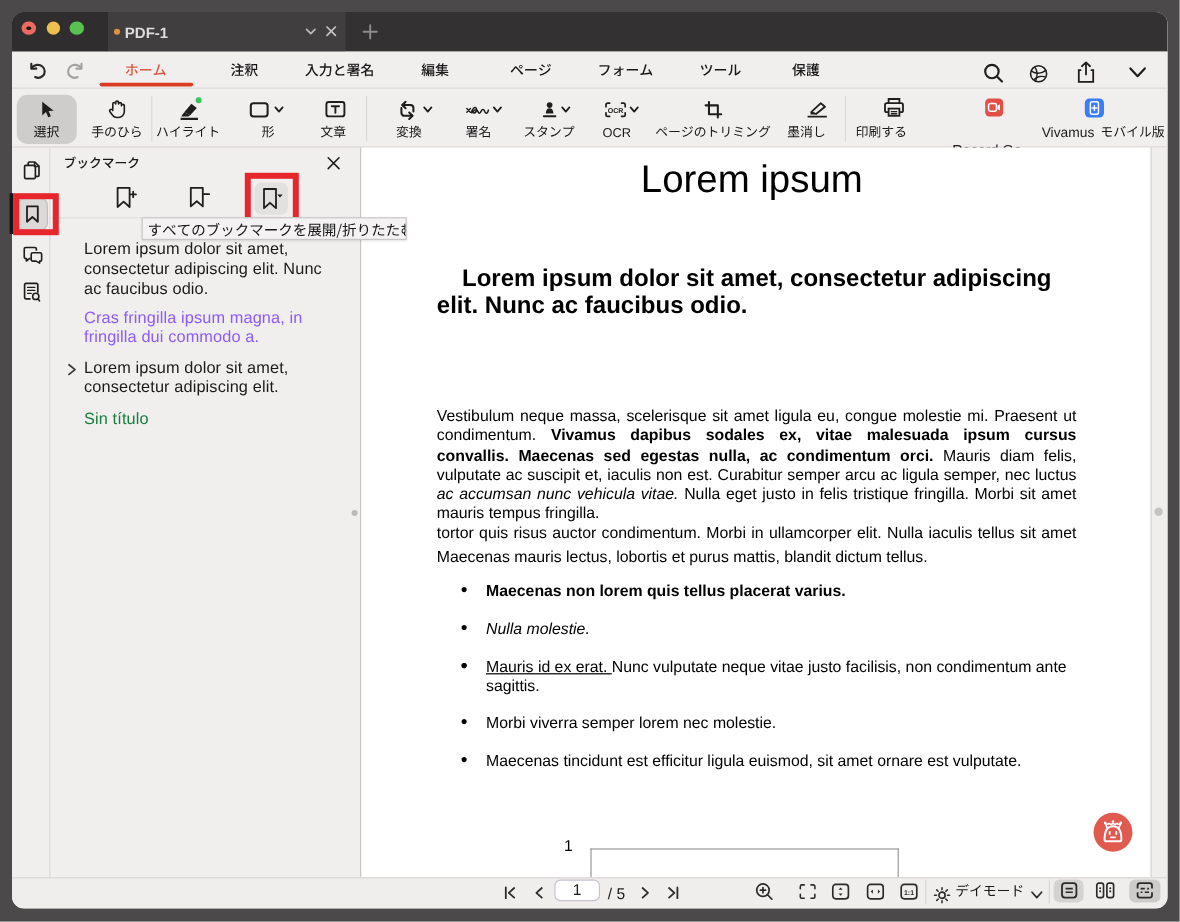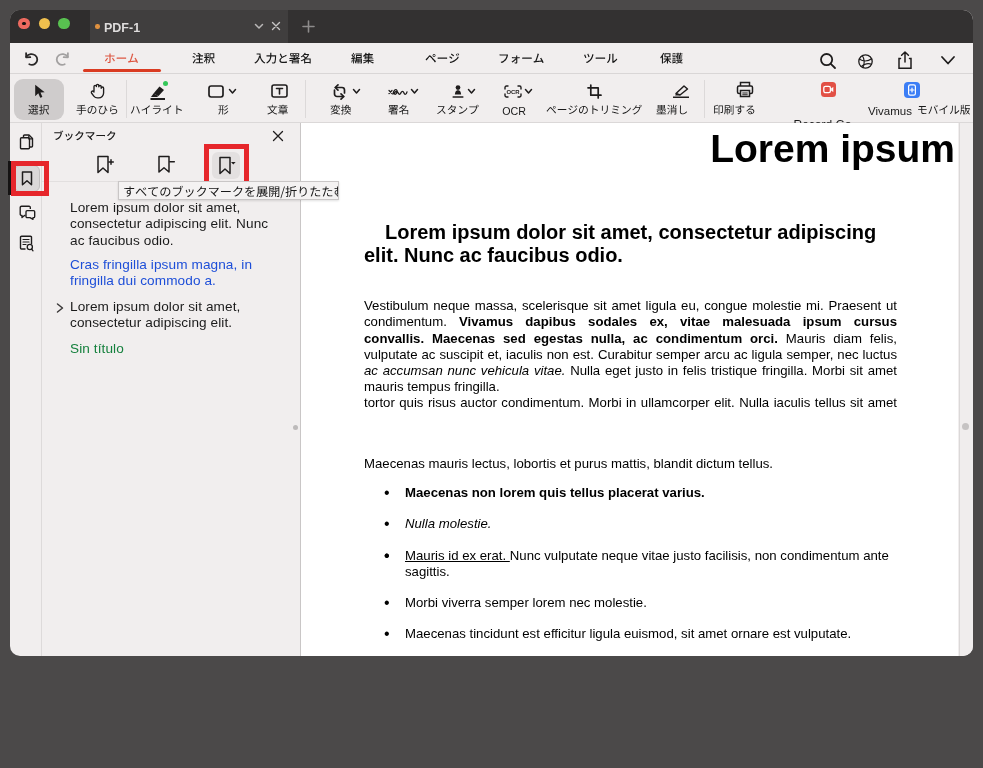--- a/index.html
+++ b/index.html
@@ -1,15 +1,15 @@
 <!DOCTYPE html>
 <html><head><meta charset="utf-8"><style>
 html,body{margin:0;padding:0}
 body{width:983px;height:768px;background:#4b4949;font-family:"Liberation Sans",sans-serif;position:relative;overflow:hidden}
-.win{position:absolute;left:10px;top:10px;width:963px;height:646px;border-radius:10px;background:#f1eeee;overflow:hidden}
+.win{position:absolute;left:10px;top:10px;width:963px;height:747px;border-radius:10px;background:#f1eeee;overflow:hidden}
 .abs{position:absolute}
 svg.ic{position:absolute;overflow:visible}
 .lbl{position:absolute;font-size:10.8px;color:#1a1a1a;white-space:nowrap;transform:translateX(-50%)}
 </style></head><body>
 <div class="win">
 
 <div class="abs" style="left:0;top:0;width:963px;height:33px;background:#333131"></div>
 <div class="abs" style="left:0;top:0;width:80px;height:33px;background:#2f2d2d"></div>
 <div class="abs" style="left:80px;top:0;width:198px;height:33px;background:#403e3e"></div>
 <div class="abs" style="left:8.2px;top:7.6px;width:11.6px;height:11.6px;border-radius:50%;background:#ed6a5f"></div>
@@ -237,31 +237,31 @@
       <path d="M3 1.5 H13 V17 L8 12.7 L3 17 Z" fill="none" stroke="#1f1d1d" stroke-width="1.5" stroke-linejoin="round"></path>
       <path d="M13.8 6.8 H18.3" stroke="#1f1d1d" stroke-width="1.5" stroke-linecap="round"></path>
     </svg>
 <div class="abs" style="left:202px;top:142px;width:28px;height:27px;border-radius:6px;background:#e3e0e0"></div>
 <svg class="ic" style="left:207px;top:145.5px" width="19" height="20" viewBox="0 0 19 20">
       <path d="M3 1.5 H13 V17.5 L8 13 L3 17.5 Z" fill="none" stroke="#1f1d1d" stroke-width="1.5" stroke-linejoin="round"></path>
       <path d="M14 6 L16.3 8.6 L18.6 6 Z" fill="#1f1d1d"></path>
     </svg>
 <div class="abs" style="left:32px;top:171px;width:258px;height:1px;background:#e2dfdf"></div>
 <div class="abs" style="left:60px;top:190px;width:208px;font-size:13.6px;line-height:16.4px;color:#1b1b1b;letter-spacing:0.1px">Lorem ipsum dolor sit amet, consectetur adipiscing elit. Nunc ac faucibus odio.</div>
-<div class="abs" style="left:60px;top:247px;width:195px;font-size:13.6px;line-height:16.4px;color:#1d4ed8;letter-spacing:0.1px">Cras fringilla ipsum magna, in fringilla dui commodo a.</div>
+<div class="abs" style="left:60px;top:247px;width:195px;font-size:13.6px;line-height:16.4px;color:#8b5cf6;letter-spacing:0.1px">Cras fringilla ipsum magna, in fringilla dui commodo a.</div>
 <div class="abs" style="left:60px;top:289px;width:195px;font-size:13.6px;line-height:16.4px;color:#1b1b1b;letter-spacing:0.1px">Lorem ipsum dolor sit amet, consectetur adipiscing elit.</div>
 <svg class="ic" style="left:46px;top:292.5px" width="8" height="10" viewBox="0 0 8 10">
       <path d="M1.5 1 L6.5 5 L1.5 9" stroke="#3a3838" stroke-width="1.5" fill="none" stroke-linecap="round" stroke-linejoin="round"></path>
     </svg>
 <div class="abs" style="left:60px;top:331px;width:195px;font-size:13.6px;line-height:16.4px;color:#15803d;letter-spacing:0.1px">Sin título</div>
 <div class="abs" style="left:291px;top:113px;width:657px;height:608px;overflow:hidden;color:#000">
-<div style="position:absolute;left:-3px;top:8.6px;width:657px;text-align:right;font-size:39px;font-weight:bold;line-height:34px">Lorem ipsum</div>
+<div style="position:absolute;left:-3px;top:8.6px;width:657px;text-align:center;font-size:32px;font-weight:normal;line-height:34px">Lorem ipsum</div>
 <div style="position:absolute;left:63px;top:98px;width:536px;font-size:20px;font-weight:bold;line-height:22.6px;text-indent:21px">Lorem ipsum dolor sit amet, consectetur adipiscing elit.&nbsp;Nunc ac faucibus odio.</div>
 <div style="position:absolute;left:63px;top:175.2px;width:533px;font-size:13.2px;line-height:16.2px">
-        <div style="height:16.2px;text-align:justify;text-align-last:justify;">Vestibulum neque massa, scelerisque sit amet ligula eu, congue molestie mi. Praesent ut</div>
+        <div style="height:16.2px;text-align:justify;text-align-last:justify;margin-top:41px;">Vestibulum neque massa, scelerisque sit amet ligula eu, congue molestie mi. Praesent ut</div>
         <div style="height:16.2px;text-align:justify;text-align-last:justify;">condimentum. <b>Vivamus dapibus sodales ex, vitae malesuada ipsum cursus</b></div>
         <div style="height:16.2px;text-align:justify;text-align-last:justify;"><b>convallis. Maecenas sed egestas nulla, ac condimentum orci.</b> Mauris diam felis,</div>
         <div style="height:16.2px;text-align:justify;text-align-last:justify;">vulputate ac suscipit et, iaculis non est. Curabitur semper arcu ac ligula semper, nec luctus</div>
         <div style="height:16.2px;text-align:justify;text-align-last:justify;"><i>ac accumsan nunc vehicula vitae.</i> Nulla eget justo in felis tristique fringilla. Morbi sit amet</div>
         <div style="height:16.2px;">mauris tempus fringilla.</div>
         <div style="height:16.2px;text-align:justify;text-align-last:justify;">tortor quis risus auctor condimentum. Morbi in ullamcorper elit. Nulla iaculis tellus sit amet</div>
       </div>
 <div style="position:absolute;left:63px;top:333.2px;width:533px;font-size:13.2px;line-height:16.2px">Maecenas mauris lectus, lobortis et purus mattis, blandit dictum tellus.</div>
 <div style="position:absolute;left:63px;top:362.2px;width:533px;font-size:13.2px;line-height:16.2px">
 <div style="position:relative;padding-left:41px;margin-bottom:15px"><span style="position:absolute;left:20px;font-size:16px;line-height:16.2px">•</span><b>Maecenas non lorem quis tellus placerat varius.</b></div>

